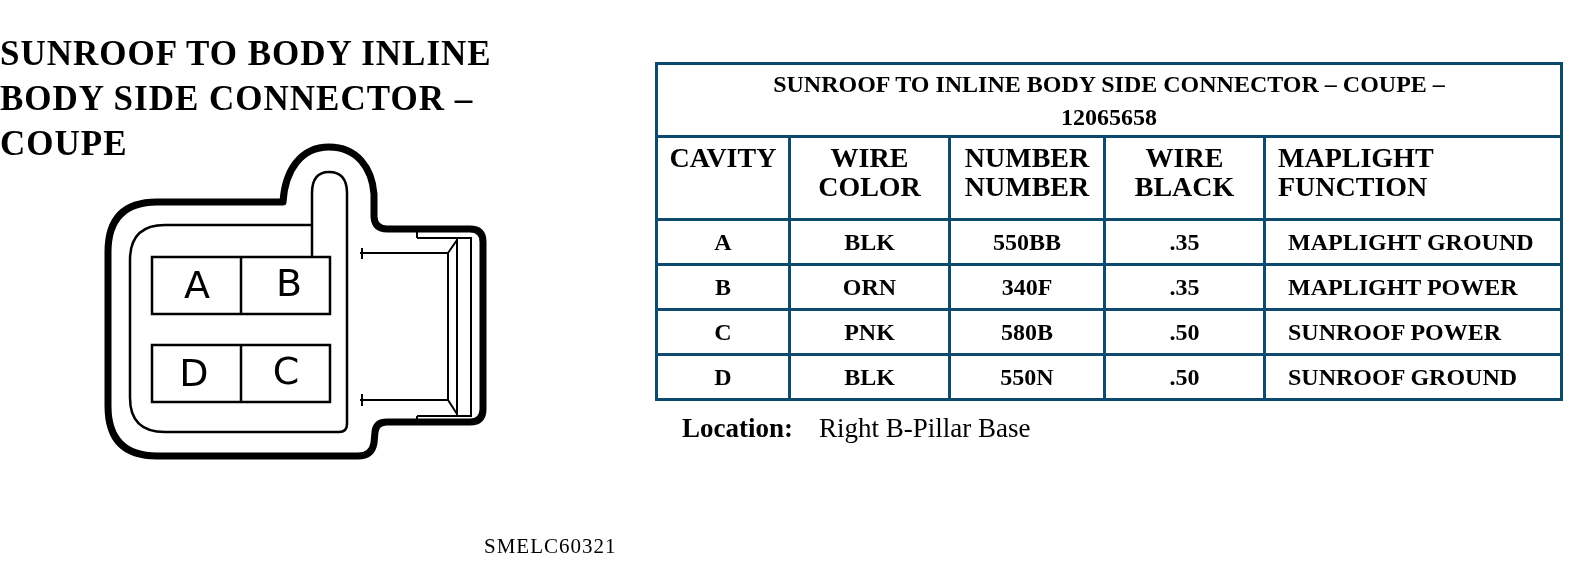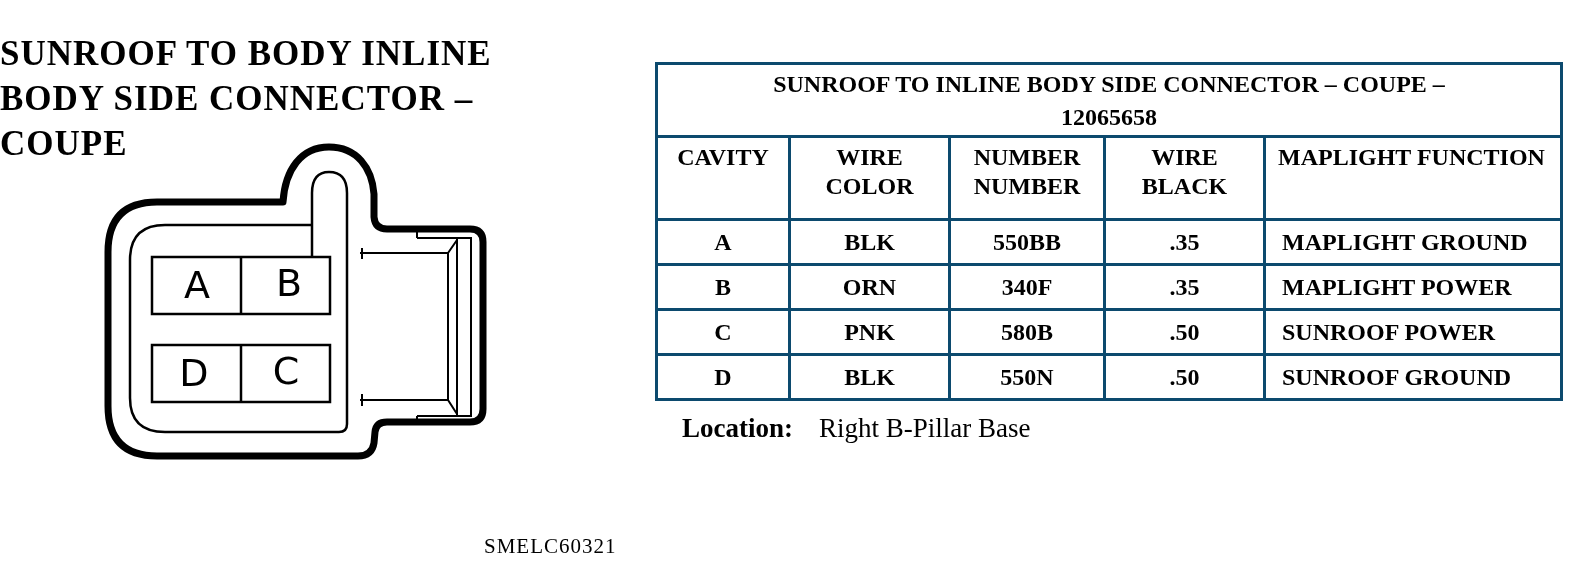--- a/index.html
+++ b/index.html
@@ -29,30 +29,30 @@
     font-family:"Liberation Serif",serif;
   }
   .pinout th,.pinout td{border:3px solid #0c4a6e;overflow:hidden;}
   .pinout{border:3px solid #000;}
   .tbl-title{
     height:68px;text-align:center;vertical-align:top;
     font-size:27px;font-weight:bold;line-height:33px;padding-top:3px;
   }
   .tbl-title span{display:block;}
   .pinout th{
-    height:74px;vertical-align:top;font-size:24px;font-weight:bold;
+    height:74px;vertical-align:top;font-size:28px;font-weight:bold;
     line-height:29px;padding-top:5px;text-align:center;
   }
   .pinout th.fn{text-align:left;padding-left:12px;}
   .pinout th span{display:block;}
   .pinout td{
     height:40px;vertical-align:middle;text-align:center;
     font-size:24px;font-weight:bold;
   }
-  .pinout td.fn{text-align:left;padding-left:16px;}
+  .pinout td.fn{text-align:left;padding-left:22px;}
   
   .location{
     position:absolute;left:672px;top:413px;font-size:27px;
   }
   .location .lbl{font-weight:bold;margin-right:26px;margin-left:10px;}
 </style>
 </head>
 <body>
 
 <div class="canvas">

